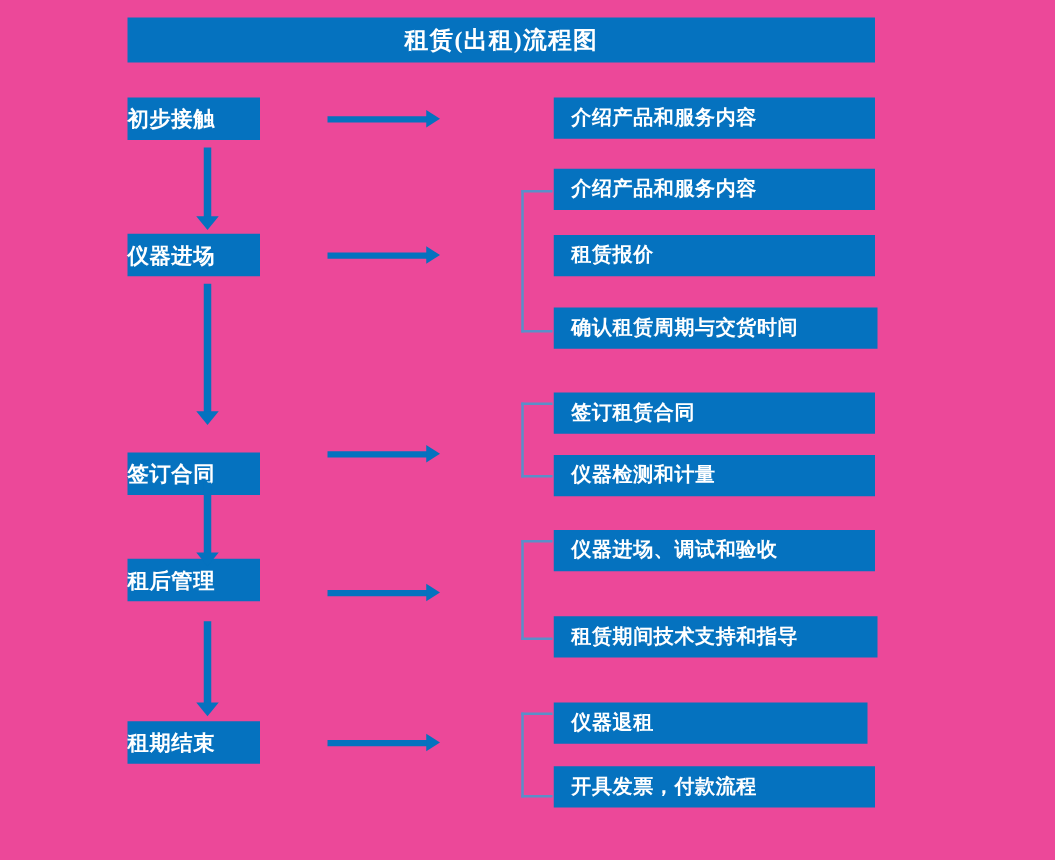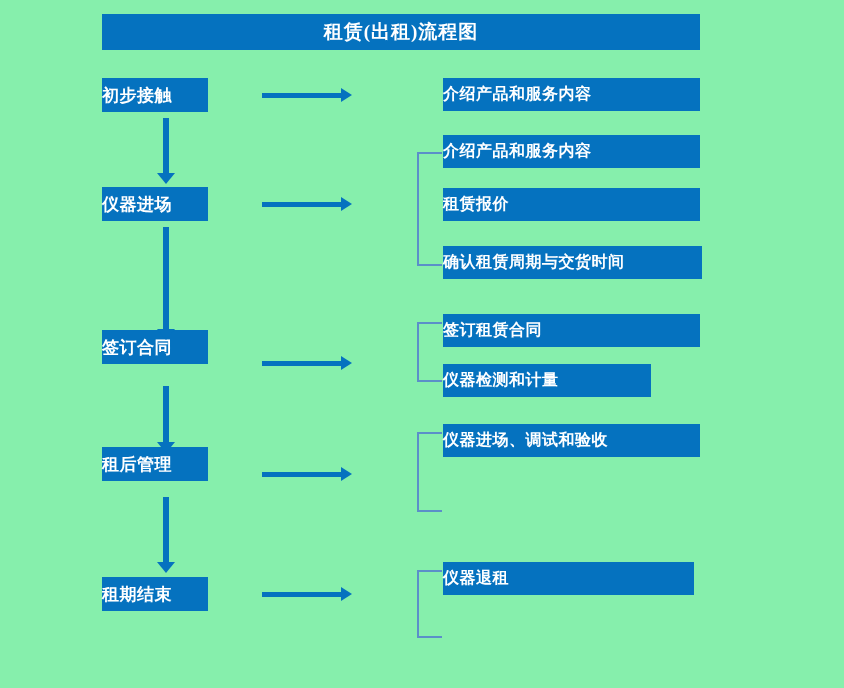--- a/index.html
+++ b/index.html
@@ -7,21 +7,21 @@
     padding: 0;
     background: #ffffff;
   }
   body {
     font-family: "Liberation Serif", "DejaVu Serif", serif;
   }
   #canvas {
     position: relative;
     width: 844px;
     height: 688px;
-    background: #86efac;
+    background: #ec4899;
     overflow: hidden;
   }
 
   
   .title-bar {
     position: absolute;
     left: 102px;
     top: 14px;
     width: 598px;
     height: 36px;
@@ -54,20 +54,21 @@
   .detail-box {
     position: absolute;
     left: 443px;
     height: 33px;
     background: #0572bf;
     color: #ffffff;
     font-size: 16px;
     font-weight: bold;
     display: flex;
     align-items: center;
+    padding-left: 14px;
     box-sizing: border-box;
     letter-spacing: 0.5px;
     white-space: nowrap;
   }
 
   
   .h-arrow {
     position: absolute;
     height: 14px;
   }
@@ -139,21 +140,21 @@
 <div id="canvas">
 
   <div class="title-bar">租赁(出租)流程图</div>
 
   <div class="stage-box" id="stage-0" style="top: 78px;">
     <span>初步接触</span>
   </div>
   <div class="stage-box" id="stage-1" style="top: 187px;">
     <span>仪器进场</span>
   </div>
-  <div class="stage-box" id="stage-2" style="top: 330px;">
+  <div class="stage-box" id="stage-2" style="top: 362px;">
     <span>签订合同</span>
   </div>
   <div class="stage-box" id="stage-3" style="top: 447px;">
     <span>租后管理</span>
   </div>
   <div class="stage-box" id="stage-4" style="top: 577px;">
     <span>租期结束</span>
   </div>
 
   <div class="detail-box" id="detail-0" style="top: 78px; width: 257px;">
@@ -164,28 +165,34 @@
   </div>
   <div class="detail-box" id="detail-2" style="top: 188px; width: 257px;">
     <span>租赁报价</span>
   </div>
   <div class="detail-box" id="detail-3" style="top: 246px; width: 259px;">
     <span>确认租赁周期与交货时间</span>
   </div>
   <div class="detail-box" id="detail-4" style="top: 314px; width: 257px;">
     <span>签订租赁合同</span>
   </div>
-  <div class="detail-box" id="detail-5" style="top: 364px; width: 208px; font-family: Liberation Serif, serif;">
+  <div class="detail-box" id="detail-5" style="top: 364px; width: 257px; font-family: Liberation Serif, serif;">
     <span>仪器检测和计量</span>
   </div>
   <div class="detail-box" id="detail-6" style="top: 424px; width: 257px;">
     <span>仪器进场、调试和验收</span>
   </div>
+  <div class="detail-box" id="detail-7" style="top: 493px; width: 259px;">
+    <span>租赁期间技术支持和指导</span>
+  </div>
   <div class="detail-box" id="detail-8" style="top: 562px; width: 251px;">
     <span>仪器退租</span>
+  </div>
+  <div class="detail-box" id="detail-9" style="top: 613px; width: 257px;">
+    <span>开具发票，付款流程</span>
   </div>
 
   <div class="h-arrow" id="harrow-0" style="top: 88px; left: 262px; width: 90px;">
     <div class="shaft" style="width: 80px;"></div>
     <div class="head" style="left: 79px;"></div>
   </div>
   <div class="h-arrow" id="harrow-1" style="top: 197px; left: 262px; width: 90px;">
     <div class="shaft" style="width: 80px;"></div>
     <div class="head" style="left: 79px;"></div>
   </div>

